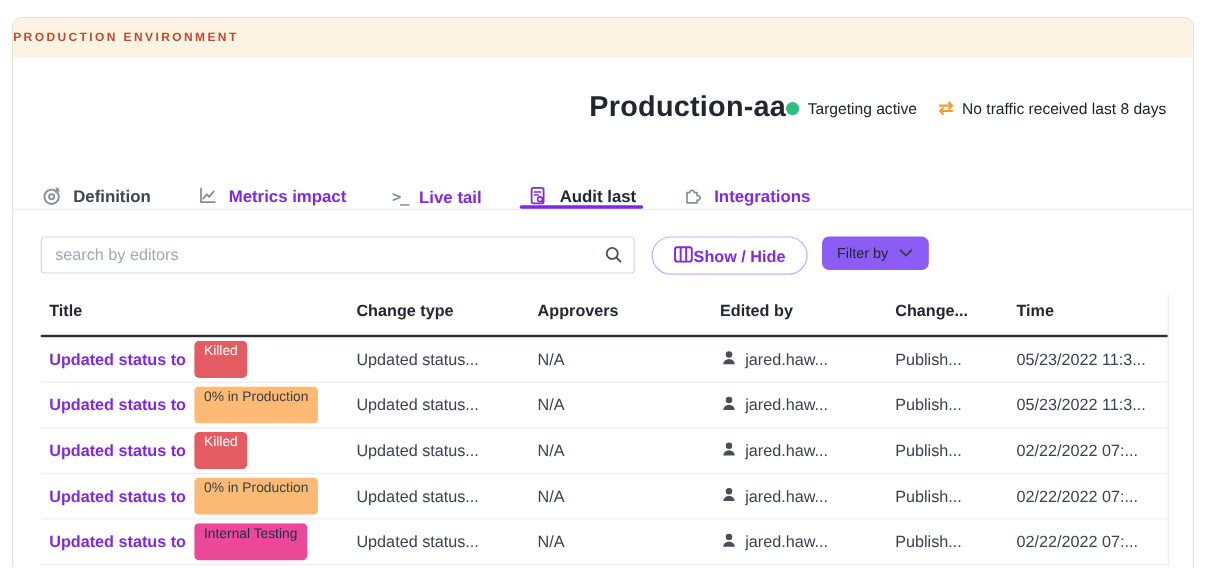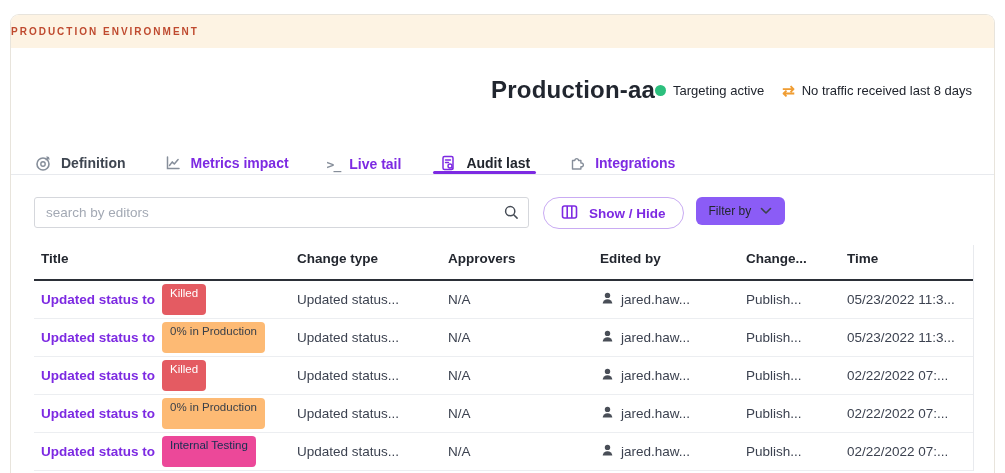--- a/index.html
+++ b/index.html
@@ -73,21 +73,21 @@
     border: 1px solid #d5d7dc; border-radius: 3px;
     padding: 0 34px 0 11px;
     font-size: 13.5px; color: #2c313a;
     font-family: "Liberation Sans", sans-serif;
     outline: none; background: #fff;
   }
   .search-input::placeholder { color: #a3a9b4; }
   .search-icon { position: absolute; right: 9px; top: 7px; }
   .show-hide-btn {
     margin-left: 14px;
-    display: flex; align-items: center; gap: 11px;
+    display: flex; align-items: center; gap: 0;
     height: 32px; padding: 0 17px;
     border: 1px solid #c9abf3; border-radius: 16px;
     background: #fff; color: #7d2ae2;
     font-size: 13.5px; font-weight: 600;
     font-family: "Liberation Sans", sans-serif;
     cursor: pointer;
   }
   .filter-btn {
     margin-left: 12px;
     display: flex; align-items: center; gap: 9px;

